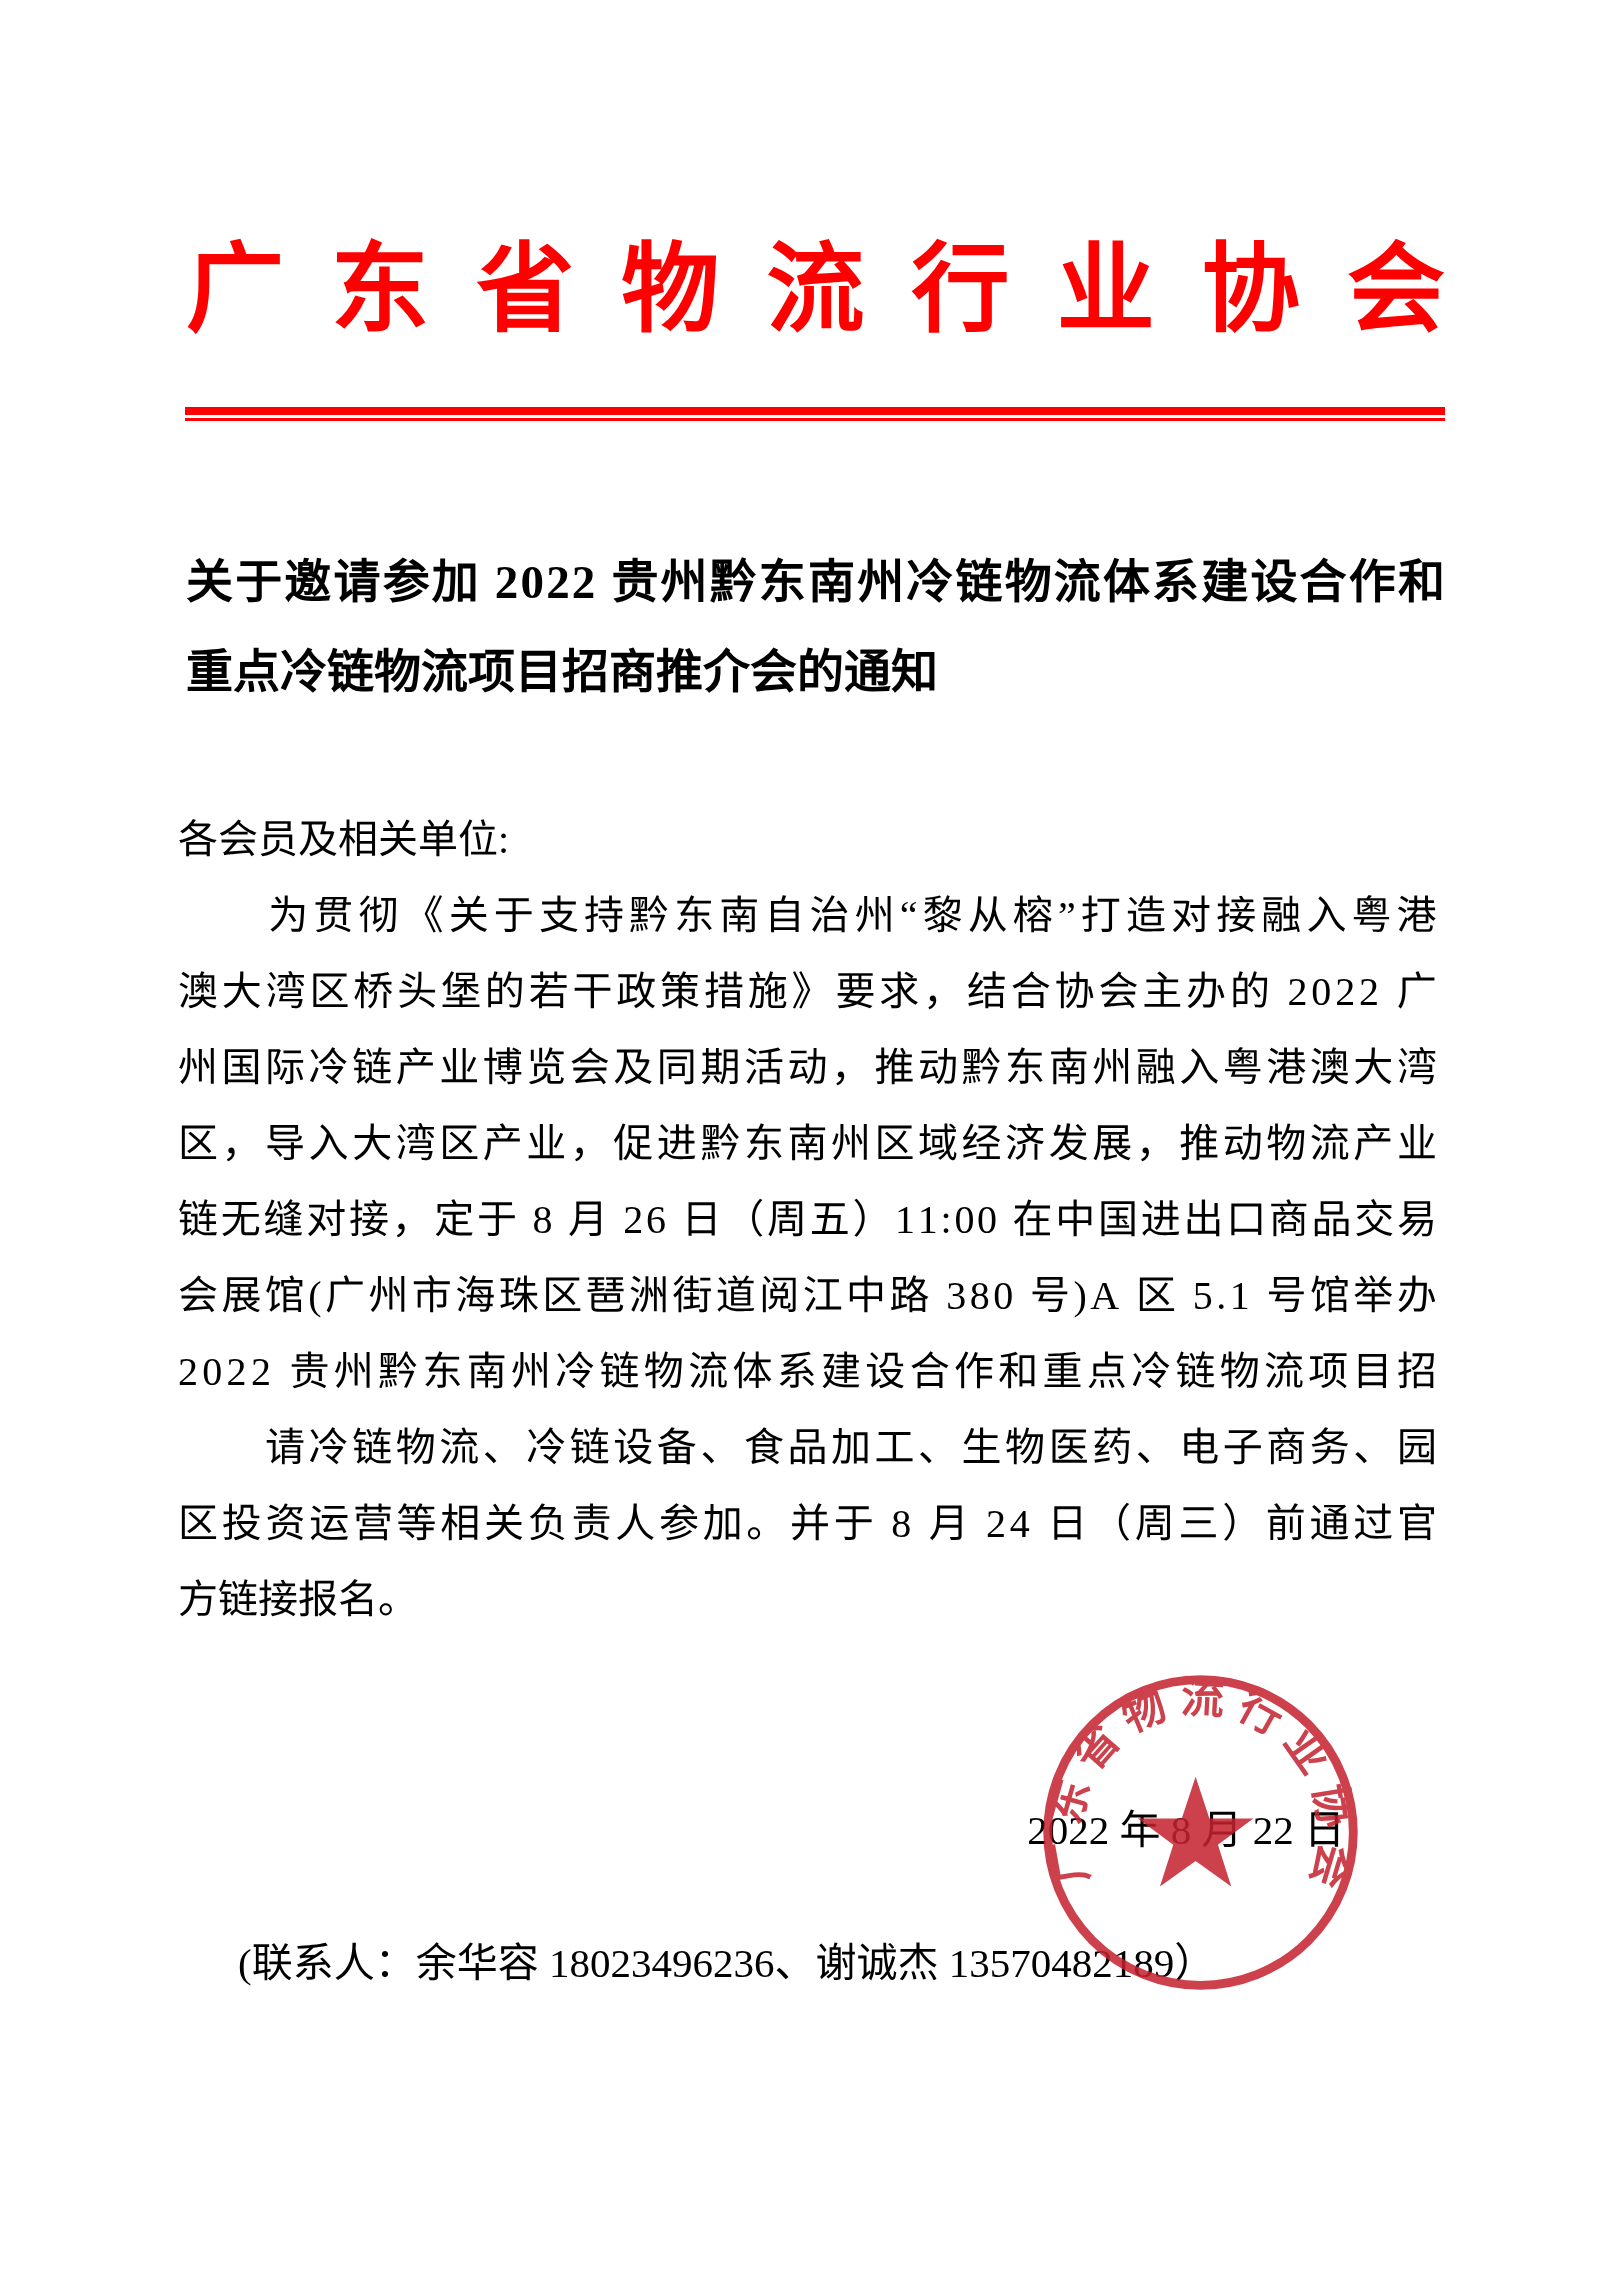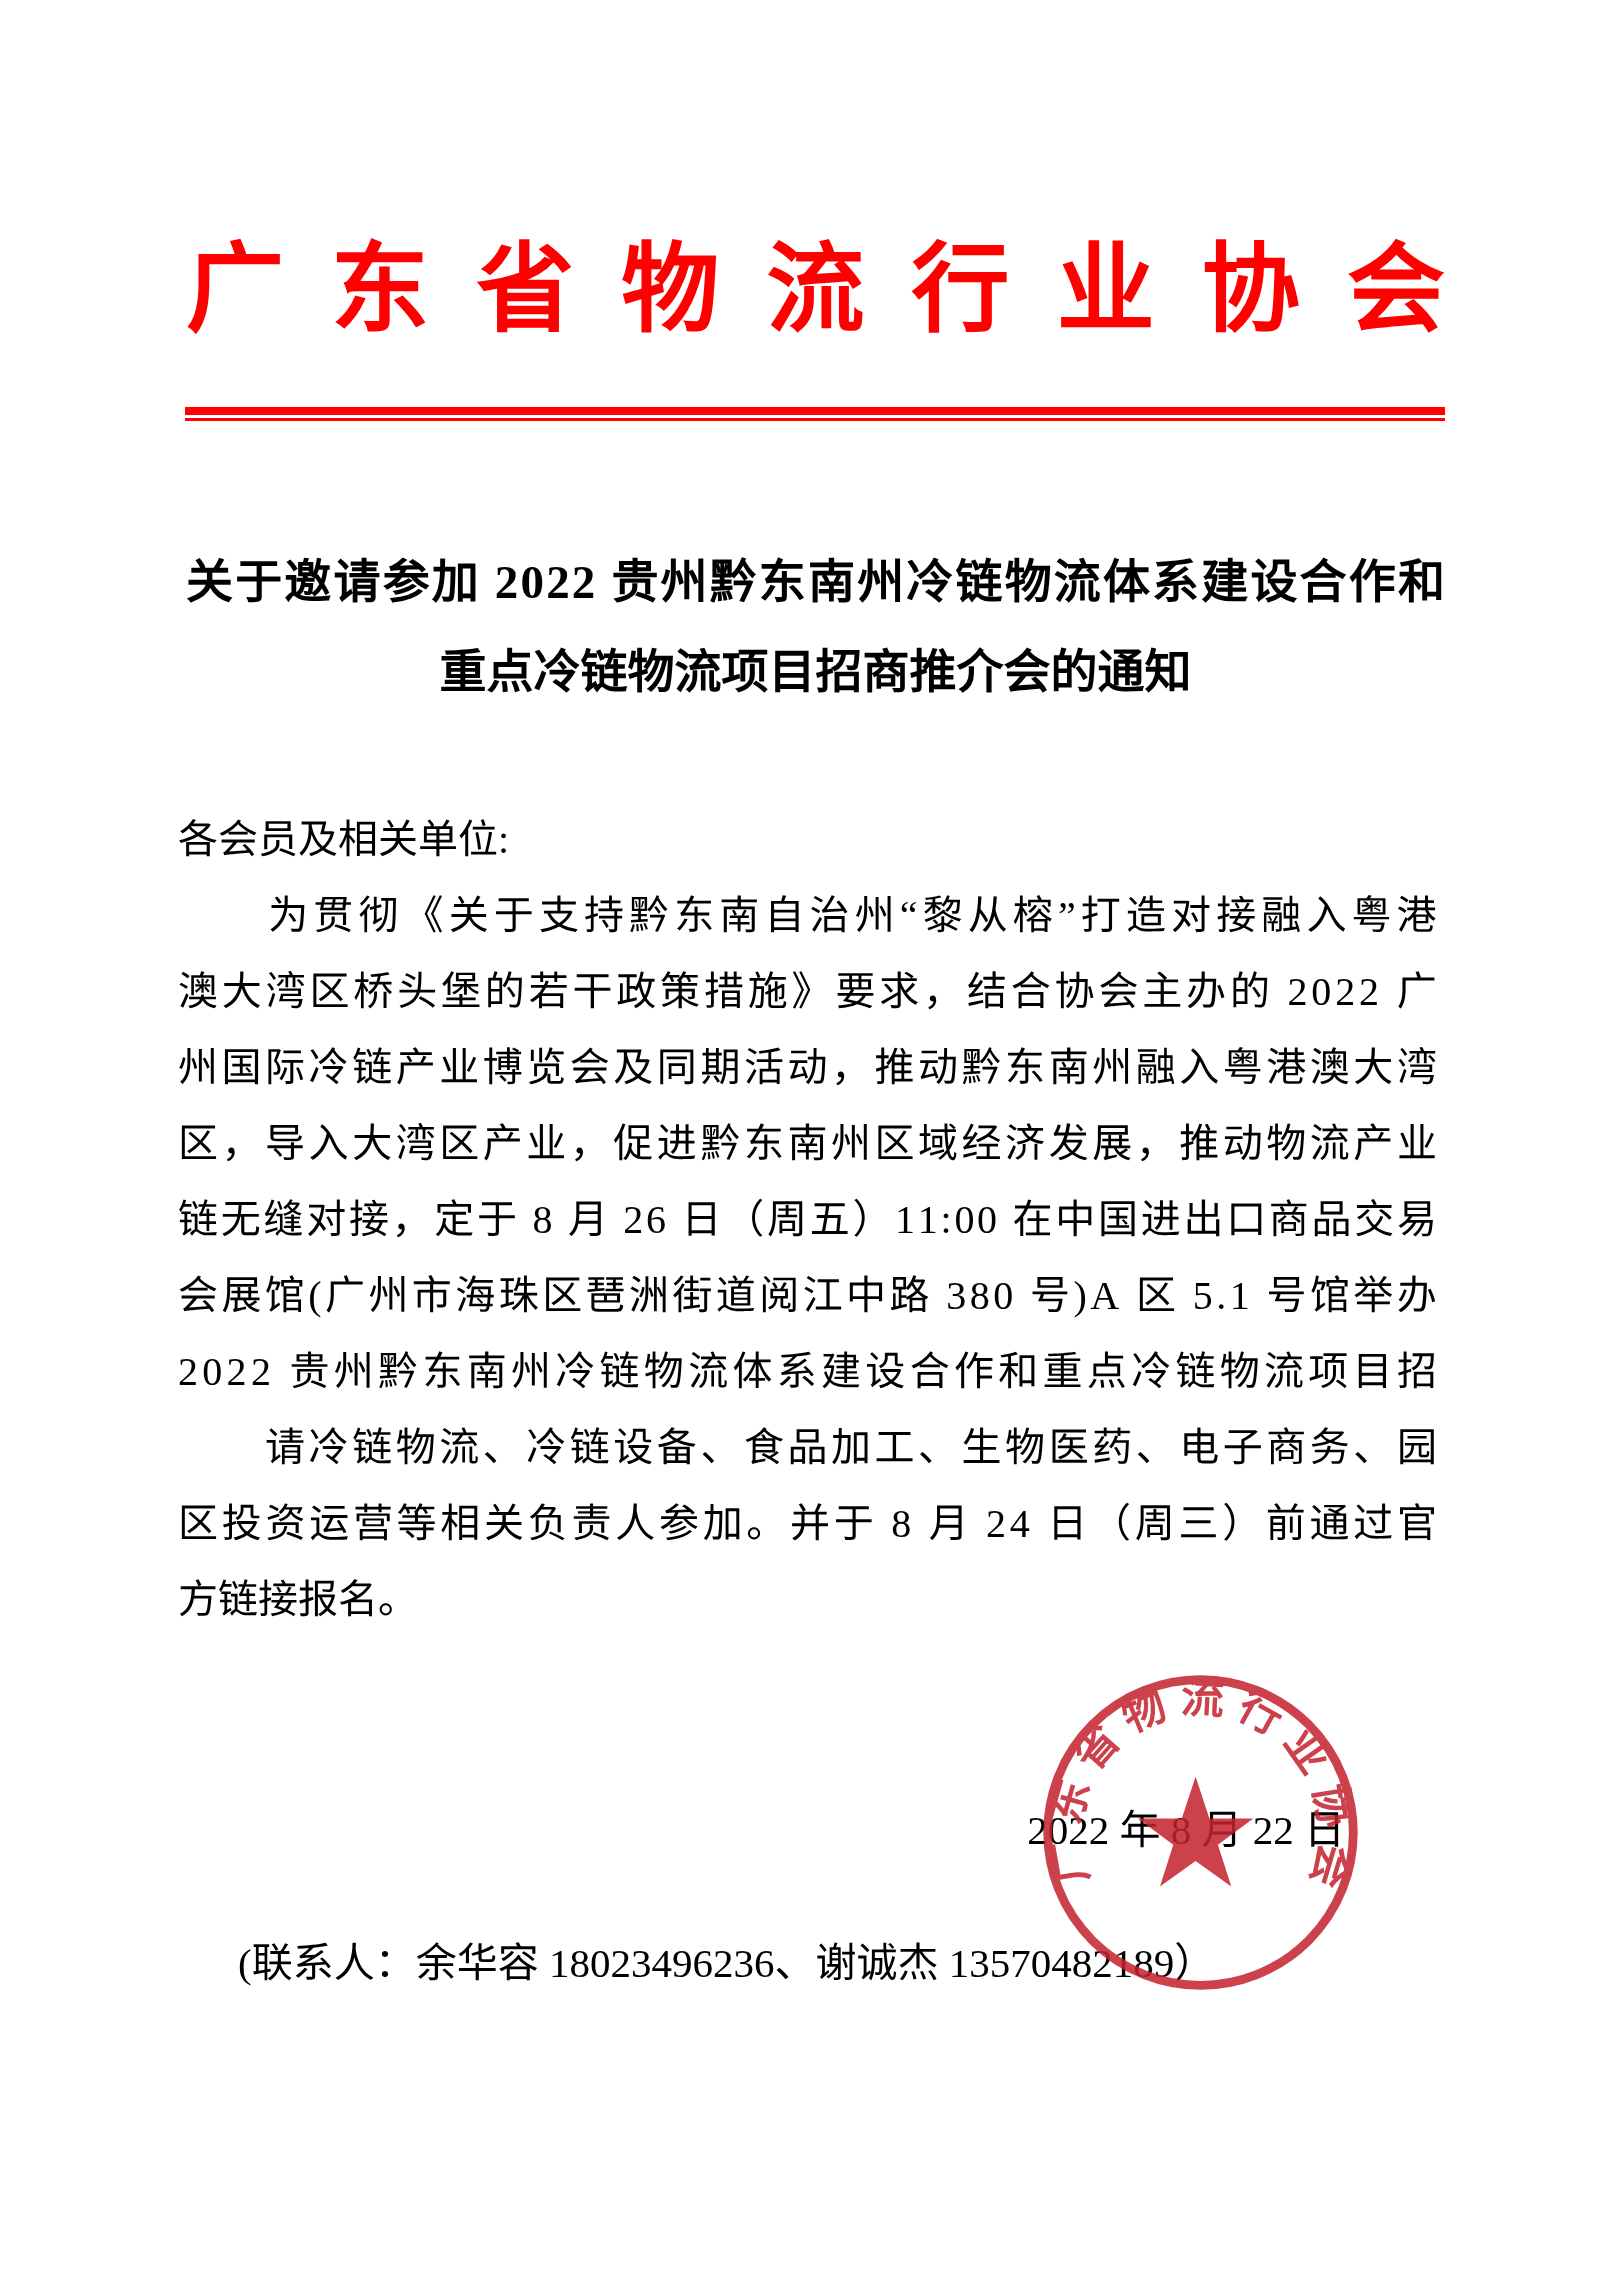--- a/index.html
+++ b/index.html
@@ -26,21 +26,21 @@
   
   .rule{position:absolute; left:185px; top:407px; width:1260px;}
   .rule-thick{height:7.8px; background:#FF0000;}
   .rule-thin{height:2.9px; background:#FF0000; margin-top:2.9px;}
   
   .doc-title{
     position:absolute; left:186px; top:537px; width:1259px;
     font-size:47px; font-weight:bold; line-height:90px;
   }
   .doc-title .t1{height:90px; align-items:center;}
-  .doc-title .t2{height:90px; text-align:center;}
+  .doc-title .t2{height:90px; text-align:left;}
   
   .body-block{
     position:absolute; left:178px; top:802px; width:1259px;
     font-size:40px; line-height:76px;font-family:Liberation Serif, serif;
   }
   .ln{height:76px; align-items:center;}
   
   .date-line{
     position:absolute; left:186px; top:1805px; width:1259px; height:51px;
     font-size:41px; line-height:51px; text-align:right;

